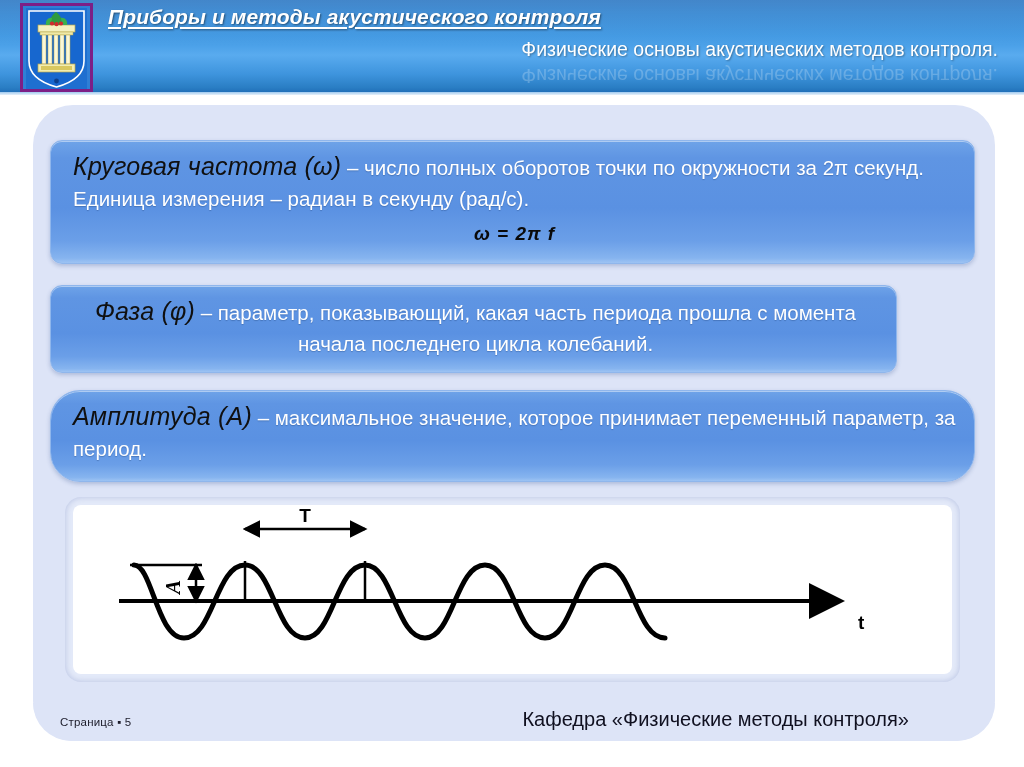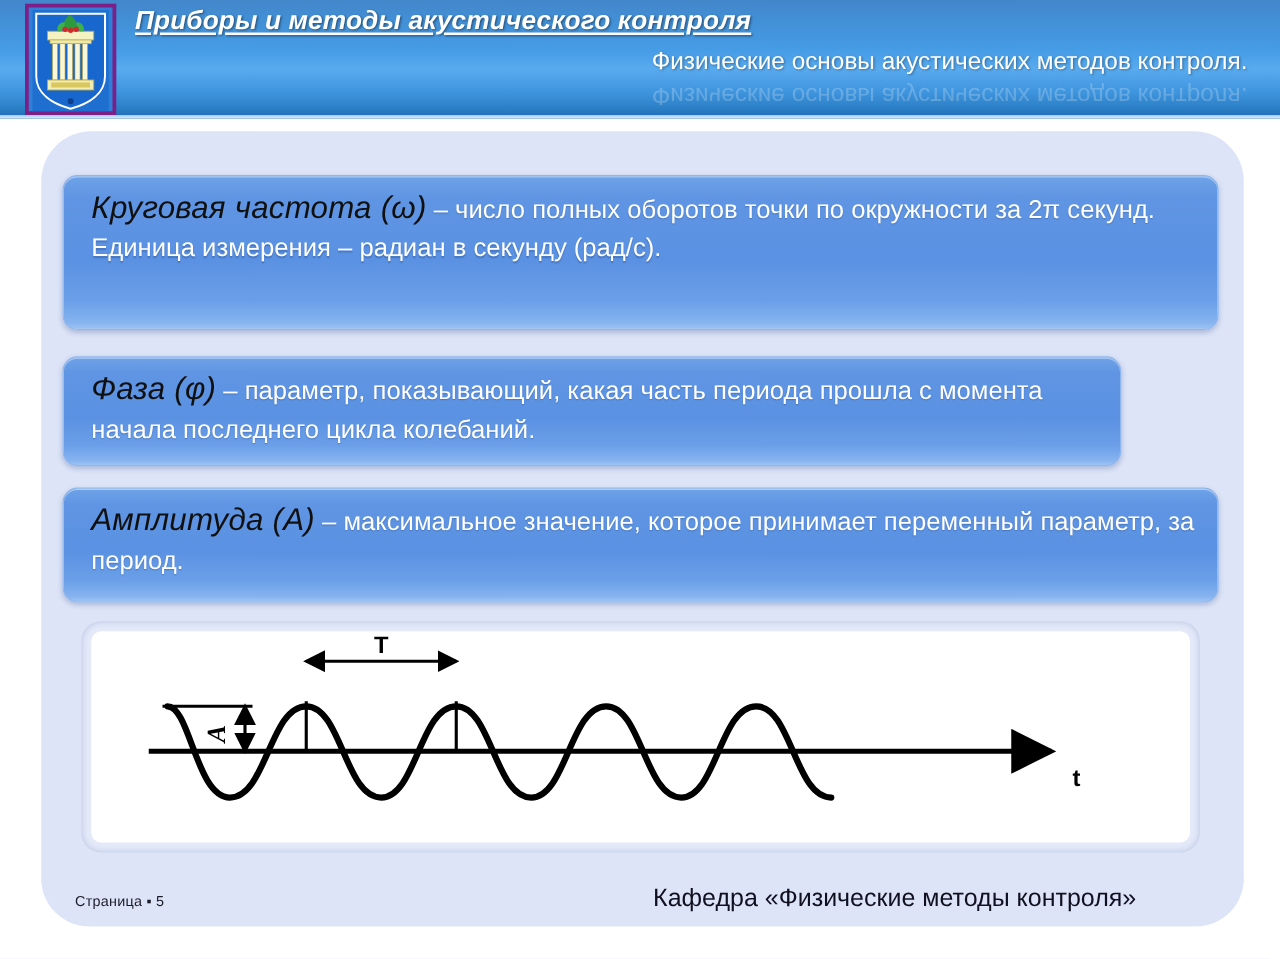--- a/index.html
+++ b/index.html
@@ -124,22 +124,22 @@
         #6b9fe8 82%,
         #86b4ef 96%,
         #9dc3f3 100%);
     border: 1px solid #8fb6ec;
     box-shadow: 0 2px 4px rgba(60,90,150,0.30),
                 inset 0 1px 0 rgba(255,255,255,0.45);
     color: #ffffff;
     padding: 10px 18px 8px 22px;
   }
   .box-1 { left: 50px; top: 140px;  width: 925px; height: 124px; }
-  .box-2 { left: 50px; top: 285px;  width: 847px; height: 88px;  }
-  .box-3 { left: 50px; top: 390px;  width: 925px; height: 92px;  }
+  .box-2 { left: 50px; top: 285px;  width: 847px; height: 88px; text-align: center;  }
+  .box-3 { left: 50px; top: 390px;  width: 925px; height: 92px; border-radius: 30px;  }
 
   .box p {
     font-size: 20.5px;
     line-height: 31px;
     color: #ffffff;
     text-shadow: 0 1px 1px rgba(20,50,100,0.30);
   }
   .term {
     font-style: italic;
     font-weight: normal;
@@ -242,20 +242,21 @@
   <div class="title-main">Приборы и методы акустического контроля</div>
   <div class="title-sub">Физические основы акустических методов контроля.</div>
   <div class="title-sub-reflection">Физические основы акустических методов контроля.</div>
   <div class="header-bottom-line"></div>
 </div>
 
 <div class="panel"></div>
 
 <div class="box box-1">
   <p><span class="term">Круговая частота (ω)</span><span> – число полных оборотов точки по окружности за 2π секунд. Единица измерения – радиан в секунду (рад/с).</span></p>
+  <span class="formula">ω = 2π f</span>
 </div>
 
 <div class="box box-2">
   <p><span class="term">Фаза (φ)</span><span> – параметр, показывающий, какая часть периода прошла с момента начала последнего цикла колебаний.</span></p>
 </div>
 
 <div class="box box-3">
   <p><span class="term">Амплитуда (А)</span><span> – максимальное значение, которое принимает переменный параметр, за период.</span></p>
 </div>
 

